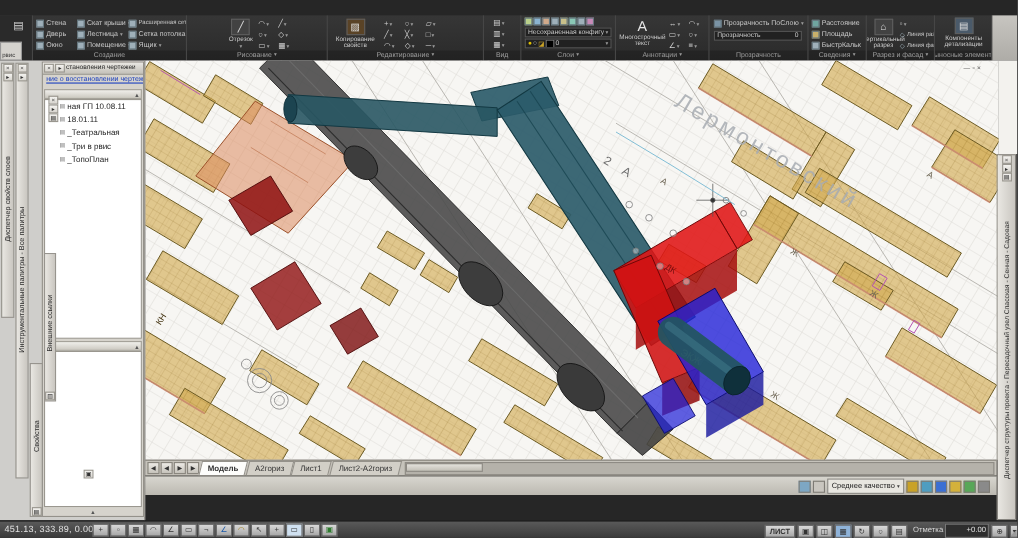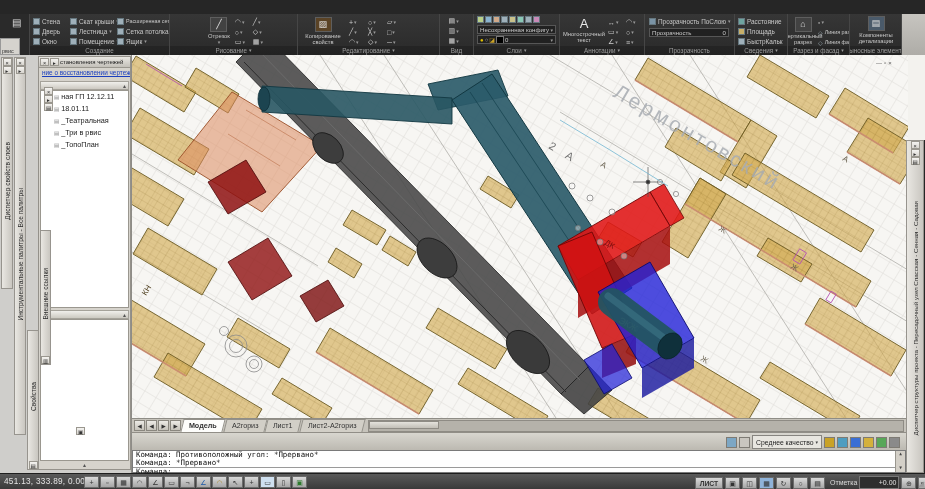--- a/index.html
+++ b/index.html
@@ -499,21 +499,21 @@
       <div style="height:10px;display:flex;align-items:center;gap:1px;padding:0 1px;background:linear-gradient(#e9e7e2,#c3c0b9);border-bottom:1px solid #9a978f;">
         <span class="bico">×</span>
         <span class="bico">▸</span>
         <span style="font-size:6px;color:#222;white-space:nowrap;overflow:hidden;">становления чертежей</span>
       </div>
       <div style="height:10px;line-height:10px;font-size:6.4px;color:#1a3fbf;text-decoration:underline;padding-left:3px;white-space:nowrap;overflow:hidden;">ние о восстановлении чертежей</div>
       <div class="phead" style="margin:3px 1px 0;">▴</div>
       <div style="margin:0 1px;background:#fff;border:1px solid #9a978f;height:216px;overflow:hidden;">
         <div class="pitem">
             <span style="font-size:5.5px;color:#888;">▤</span>
-            <span>ная ГП 12.12.11</span>
+            <span>ная ГП 10.08.11</span>
           </div>
         <div class="pitem">
             <span style="font-size:5.5px;color:#888;">▤</span>
             <span>18.01.11</span>
           </div>
         <div class="pitem">
             <span style="font-size:5.5px;color:#888;">▤</span>
             <span>_Театральная</span>
           </div>
         <div class="pitem">
@@ -580,31 +580,20 @@
       </span>
       <span class="dsic" style="background:#c9a227;"></span>
       <span class="dsic" style="background:#4f9dc0;"></span>
       <span class="dsic" style="background:#3b6fd4;"></span>
       <span class="dsic" style="background:#d4b13b;"></span>
       <span class="dsic" style="background:#58a758;"></span>
       <span class="dsic" style="background:#8a8a8a;"></span>
     </div>
   </div>
 
-  <div id="cmd">
-    <div class="cline">Команда: Противоположный угол: *Прервано*</div>
-    <div class="cline">Команда: *Прервано*</div>
-    <div style="border-top:1px solid #9a9a9a;">
-      <div class="cline">Команда:</div>
-    </div>
-    <div class="abs" style="right:0;top:0;width:9px;height:21px;background:#d4d0c8;border-left:1px solid #9a978f;">
-      <div style="font-size:4.5px;text-align:center;color:#444;line-height:6px;">▲</div>
-      <div style="font-size:4.5px;text-align:center;color:#444;line-height:6px;margin-top:8px;">▼</div>
-    </div>
-  </div>
 
   <div id="statusbar">
     <span class="abs" style="left:4px;top:3px;font-size:8.2px;color:#e4e4e4;letter-spacing:0.3px;text-align:right;">451.13, 333.89, 0.00</span>
     <div class="abs" style="left:84px;top:2px;display:flex;gap:1px;">
       <span class="stgl">+</span>
       <span class="stgl">▫</span>
       <span class="stgl">▦</span>
       <span class="stgl">◠</span>
       <span class="stgl">∠</span>
       <span class="stgl">▭</span>

